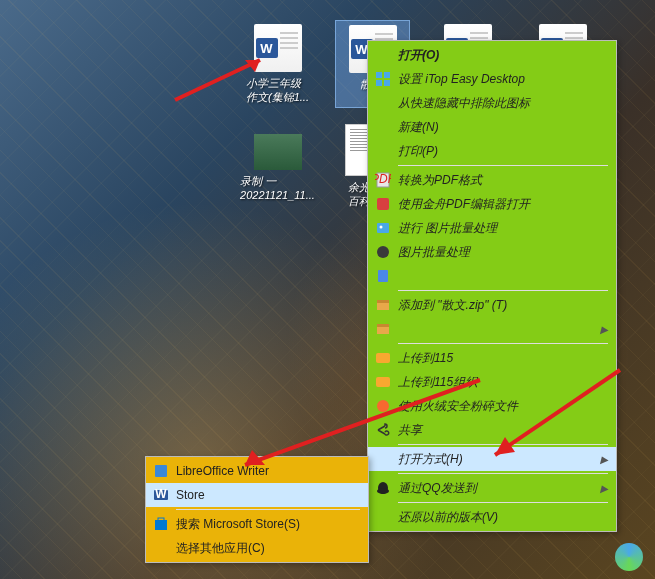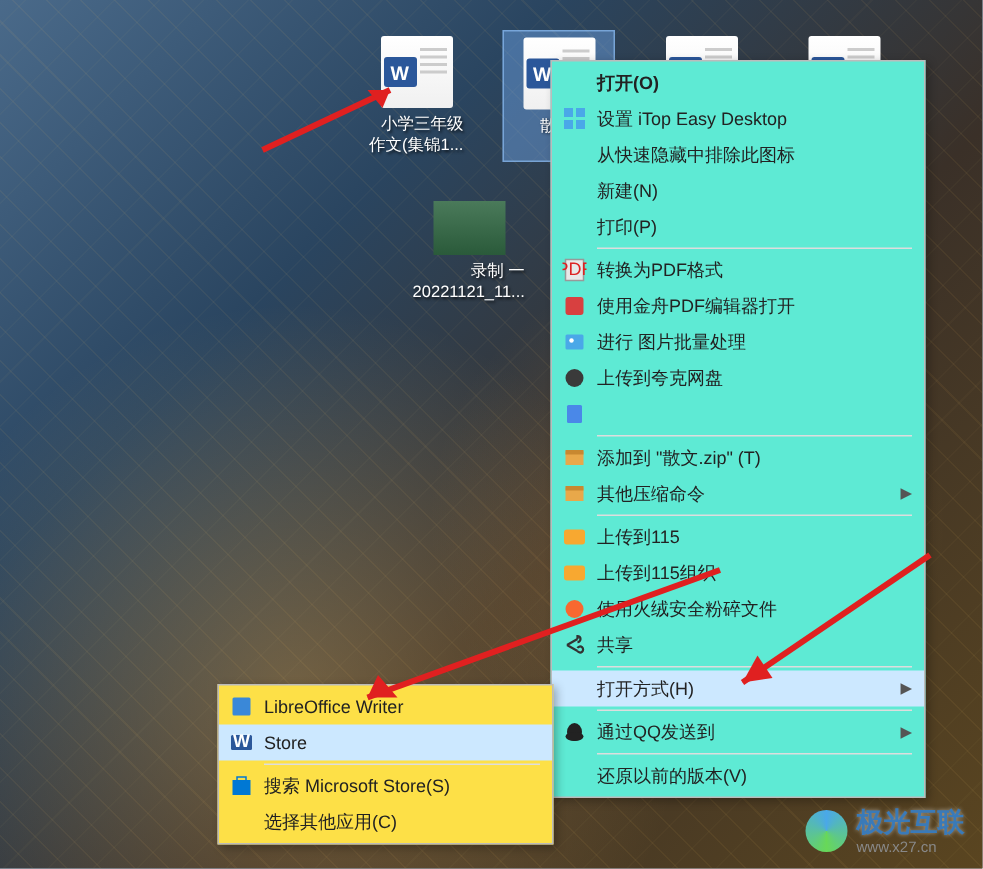--- a/index.html
+++ b/index.html
@@ -8,34 +8,34 @@
 .bg-lines{position:absolute;inset:0;opacity:0.4;background-image:repeating-linear-gradient(45deg,transparent 0,transparent 15px,rgba(255,200,100,0.15) 15px,rgba(255,200,100,0.15) 16px),repeating-linear-gradient(-45deg,transparent 0,transparent 20px,rgba(200,180,120,0.1) 20px,rgba(200,180,120,0.1) 21px);}
 .desktop{position:absolute;inset:0;}
 .icon-grid{position:absolute;top:20px;left:240px;display:flex;gap:20px;}
 .desktop-icon{width:75px;display:flex;flex-direction:column;align-items:center;gap:4px;padding:4px;cursor:pointer;}
 .desktop-icon.selected{background:rgba(120,180,255,0.4);border:1px solid rgba(150,200,255,0.6);}
 .icon-img{width:48px;height:48px;background:#fff;border-radius:2px;display:flex;align-items:center;justify-content:center;position:relative;}
 .word-icon{background:linear-gradient(#fff,#f0f0f0);}
 .word-badge{position:absolute;left:2px;top:14px;width:22px;height:20px;background:#2b579a;border-radius:2px;color:#fff;font-weight:bold;font-size:13px;display:flex;align-items:center;justify-content:center;}
 .doc-lines{position:absolute;right:4px;top:8px;width:18px;}
 .doc-lines div{height:2px;background:#ccc;margin-bottom:3px;}
-.icon-label{color:#fff;text-align:right;font-size:11px;line-height:14px;text-shadow:1px 1px 2px rgba(0,0,0,0.8);}
-.icon-row2{position:absolute;top:120px;left:240px;display:flex;gap:12px;margin-left:35px;}
+.icon-label{color:#fff;text-align:left;font-size:11px;line-height:14px;text-shadow:1px 1px 2px rgba(0,0,0,0.8);font-style:italic;}
+.icon-row2{position:absolute;top:120px;left:240px;display:flex;gap:12px;}
 .thumb-img{width:48px;height:36px;background:linear-gradient(#4a7a5a,#2a5a3a);margin-top:10px;}
 .doc-thumb{width:40px;height:52px;background:#fff;border:1px solid #ccc;}
 .doc-thumb-lines{padding:4px;}
 .doc-thumb-lines div{height:1px;background:#999;margin-bottom:2px;}
-.context-menu{position:absolute;top:40px;left:367px;width:250px;background:#5eead4;border:1px solid #bbb;box-shadow:2px 2px 6px rgba(0,0,0,0.3);padding:2px 0;}
+.context-menu{position:absolute;top:40px;left:367px;width:250px;background:#84cc16;border:1px solid #bbb;box-shadow:2px 2px 6px rgba(0,0,0,0.3);padding:2px 0;font-style:italic;}
 .menu-item{display:flex;align-items:center;height:24px;padding:0 8px 0 4px;cursor:pointer;position:relative;}
 .menu-item.highlighted{background:#cce8ff;}
 .menu-icon{width:22px;height:18px;display:flex;align-items:center;justify-content:center;flex-shrink:0;}
 .menu-text{flex:1;color:#222;padding-left:4px;}
 .menu-sep{height:1px;background:#ddd;margin:2px 8px 2px 30px;}
 .submenu-arrow{position:absolute;right:8px;color:#555;font-size:10px;}
-.submenu{position:absolute;top:456px;left:145px;width:224px;background:#fde047;border:1px solid #bbb;box-shadow:2px 2px 6px rgba(0,0,0,0.3);padding:2px 0;}
+.submenu{position:absolute;top:456px;left:145px;width:224px;background:#eab308;border:1px solid #bbb;box-shadow:2px 2px 6px rgba(0,0,0,0.3);padding:2px 0;}
 .arrow-red{position:absolute;pointer-events:none;}
 .watermark{position:absolute;bottom:8px;right:12px;display:flex;align-items:center;gap:6px;}
 .wm-logo{width:28px;height:28px;border-radius:50%;background:conic-gradient(#4aa8e8,#68d858,#4aa8e8);}
 .wm-text{color:#3a7ab8;font-size:18px;font-weight:bold;text-shadow:0 0 3px rgba(255,255,255,0.5);}
 .ico{width:16px;height:16px;display:inline-block;}
 svg{display:block;}
 </style>
 </head>
 <body>
 
@@ -168,21 +168,21 @@
           </svg>
         </span>
       <span class="menu-text">进行 图片批量处理</span>
     </div>
     <div class="menu-item">
       <span class="menu-icon">
           <svg class="ico" viewBox="0 0 16 16">
             <circle cx="8" cy="8" r="6" fill="#3a3a3a"></circle>
           </svg>
         </span>
-      <span class="menu-text">上传到夸克网盘</span>
+      <span class="menu-text">图片批量处理</span>
     </div>
     <div class="menu-item">
       <span class="menu-icon">
           <svg class="ico" viewBox="0 0 16 16">
             <rect x="3" y="2" width="10" height="12" fill="#4a88e8" rx="1"></rect>
           </svg>
         </span>
     </div>
     <div class="menu-sep"></div>
     <div class="menu-item">
@@ -194,21 +194,20 @@
         </span>
       <span class="menu-text">添加到 "散文.zip" (T)</span>
     </div>
     <div class="menu-item">
       <span class="menu-icon">
           <svg class="ico" viewBox="0 0 16 16">
             <rect x="2" y="4" width="12" height="9" fill="#e8a84a"></rect>
             <rect x="2" y="3" width="12" height="3" fill="#c88830"></rect>
           </svg>
         </span>
-      <span class="menu-text">其他压缩命令</span>
       <span class="submenu-arrow">▶</span>
     </div>
     <div class="menu-sep"></div>
     <div class="menu-item">
       <span class="menu-icon">
           <svg class="ico" viewBox="0 0 16 16">
             <rect x="1" y="3" width="14" height="10" fill="#f8a830" rx="2"></rect>
           </svg>
         </span>
       <span class="menu-text">上传到115</span>
@@ -304,19 +303,15 @@
     <path d="M250 10 L15 95" stroke="#e02020" stroke-width="4" fill="none"></path>
     <path d="M15 95 L35 95 L22 80 Z" fill="#e02020"></path>
   </svg>
   <svg class="arrow-red" style="top:360px;left:480px;width:150px;height:110px" viewBox="0 0 150 110">
     <path d="M140 10 L15 95" stroke="#e02020" stroke-width="4" fill="none"></path>
     <path d="M15 95 L35 92 L25 77 Z" fill="#e02020"></path>
   </svg>
 
   <div class="watermark">
     <div class="wm-logo"></div>
-    <div>
-      <div class="wm-text">极光互联</div>
-      <div style="color:#888;font-size:10px">www.x27.cn</div>
-    </div>
   </div>
 
 </div>
 
 </body></html>

